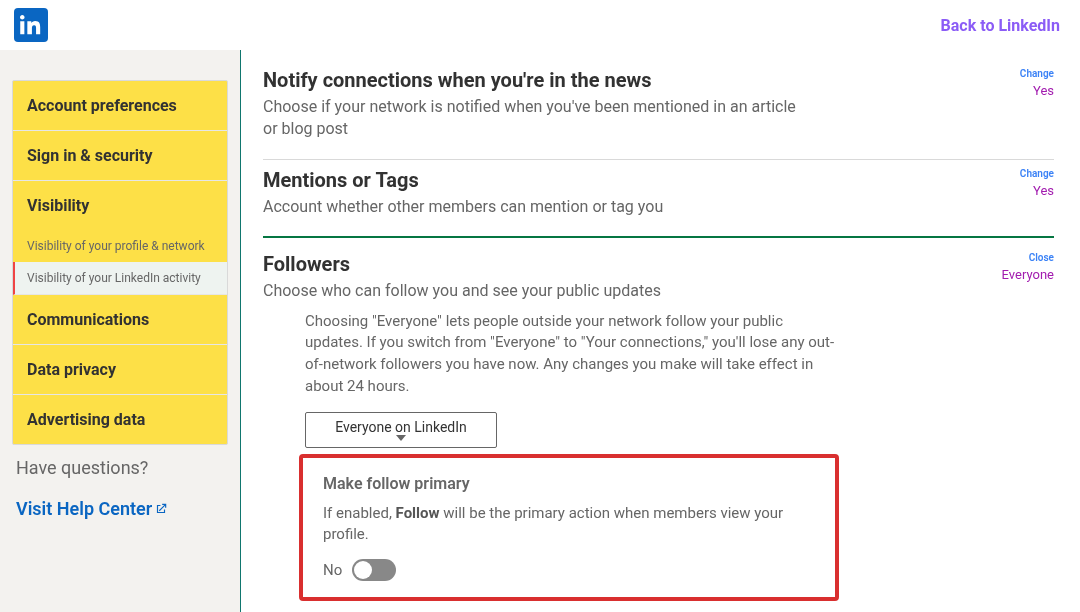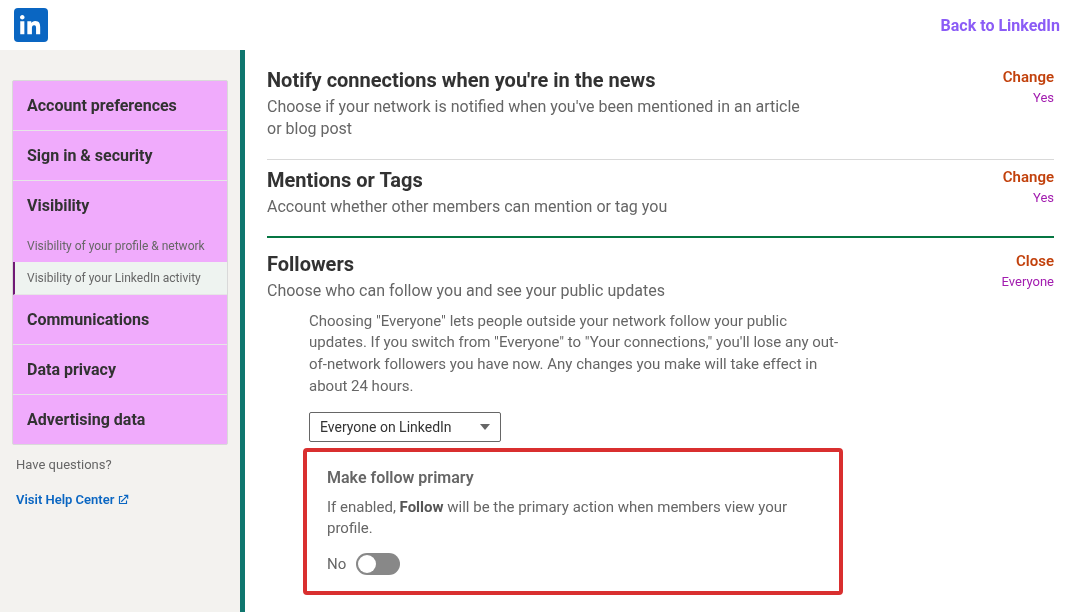--- a/index.html
+++ b/index.html
@@ -35,63 +35,63 @@
     display: flex;
     height: 562px;
     background: #f3f2ef;
     padding-top: 0;
   }
   .sidebar-wrap {
     width: 240px;
     padding: 30px 12px 12px 12px;
   }
   .sidebar {
-    background: #f0abfc;
+    background: #fde047;
     border: 1px solid #d9d9d9;
     border-radius: 2px;
   }
   .side-item {
     padding: 15px 14px;
     font-size: 16px;
     font-weight: 700;
     color: #323232;
     border-bottom: 1px solid #e6e6e6;
     cursor: pointer;
   }
   .sub-item {
     padding: 9px 14px;
     font-size: 12px;
     font-weight: 400;
     color: #666;
     cursor: pointer;
   }
   .sub-item.active {
     background: #eef3f0;
-    border-left: 2px solid #701a75;
+    border-left: 2px solid #ef4444;
     padding-left: 12px;
   }
   .sidebar-footer {
     padding: 12px 4px 0 4px;
-    font-size: 13px;
+    font-size: 18px;
     color: #666;
   }
   .help-link {
     color: #0a66c2;
     font-weight: 600;
     cursor: pointer;
     display: inline-flex;
     align-items: center;
     gap: 2px;
     margin-top: 20px;
   }
   .help-link svg { width: 14px; height: 14px; fill: #0a66c2; }
   .main {
     flex: 1;
     background: #fff;
-    border-left: 5px solid #0f766e;
+    border-left: 1px solid #0f766e;
     padding: 10px 26px 0 22px;
     overflow: hidden;
   }
   .section {
     padding: 8px 0 18px 0;
     border-bottom: 1px solid #d9d9d9;
     display: flex;
     justify-content: space-between;
     gap: 20px;
   }
@@ -108,23 +108,23 @@
     font-size: 16px;
     color: #666;
     line-height: 1.4;
     max-width: 540px;
   }
   .section-action {
     text-align: right;
     min-width: 80px;
   }
   .action-link {
-    font-size: 15px;
+    font-size: 10px;
     font-weight: 600;
-    color: #c2410c;
+    color: #3b82f6;
     cursor: pointer;
   }
   .action-value {
     font-size: 13px;
     color: #a21caf;
     margin-top: 4px;
   }
   .followers-detail {
     padding-left: 42px;
     padding-top: 8px;
@@ -140,20 +140,21 @@
     display: inline-flex;
     align-items: center;
     justify-content: space-between;
     border: 1px solid #666;
     border-radius: 2px;
     padding: 6px 10px;
     font-size: 14px;
     color: #333;
     min-width: 192px;
     cursor: pointer;
+    flex-direction: column;
   }
   .select-box .tri {
     width: 0; height: 0;
     border-left: 5px solid transparent;
     border-right: 5px solid transparent;
     border-top: 6px solid #666;
   }
   .highlight-box {
     border: 4px solid #d92f2f;
     border-radius: 4px;

